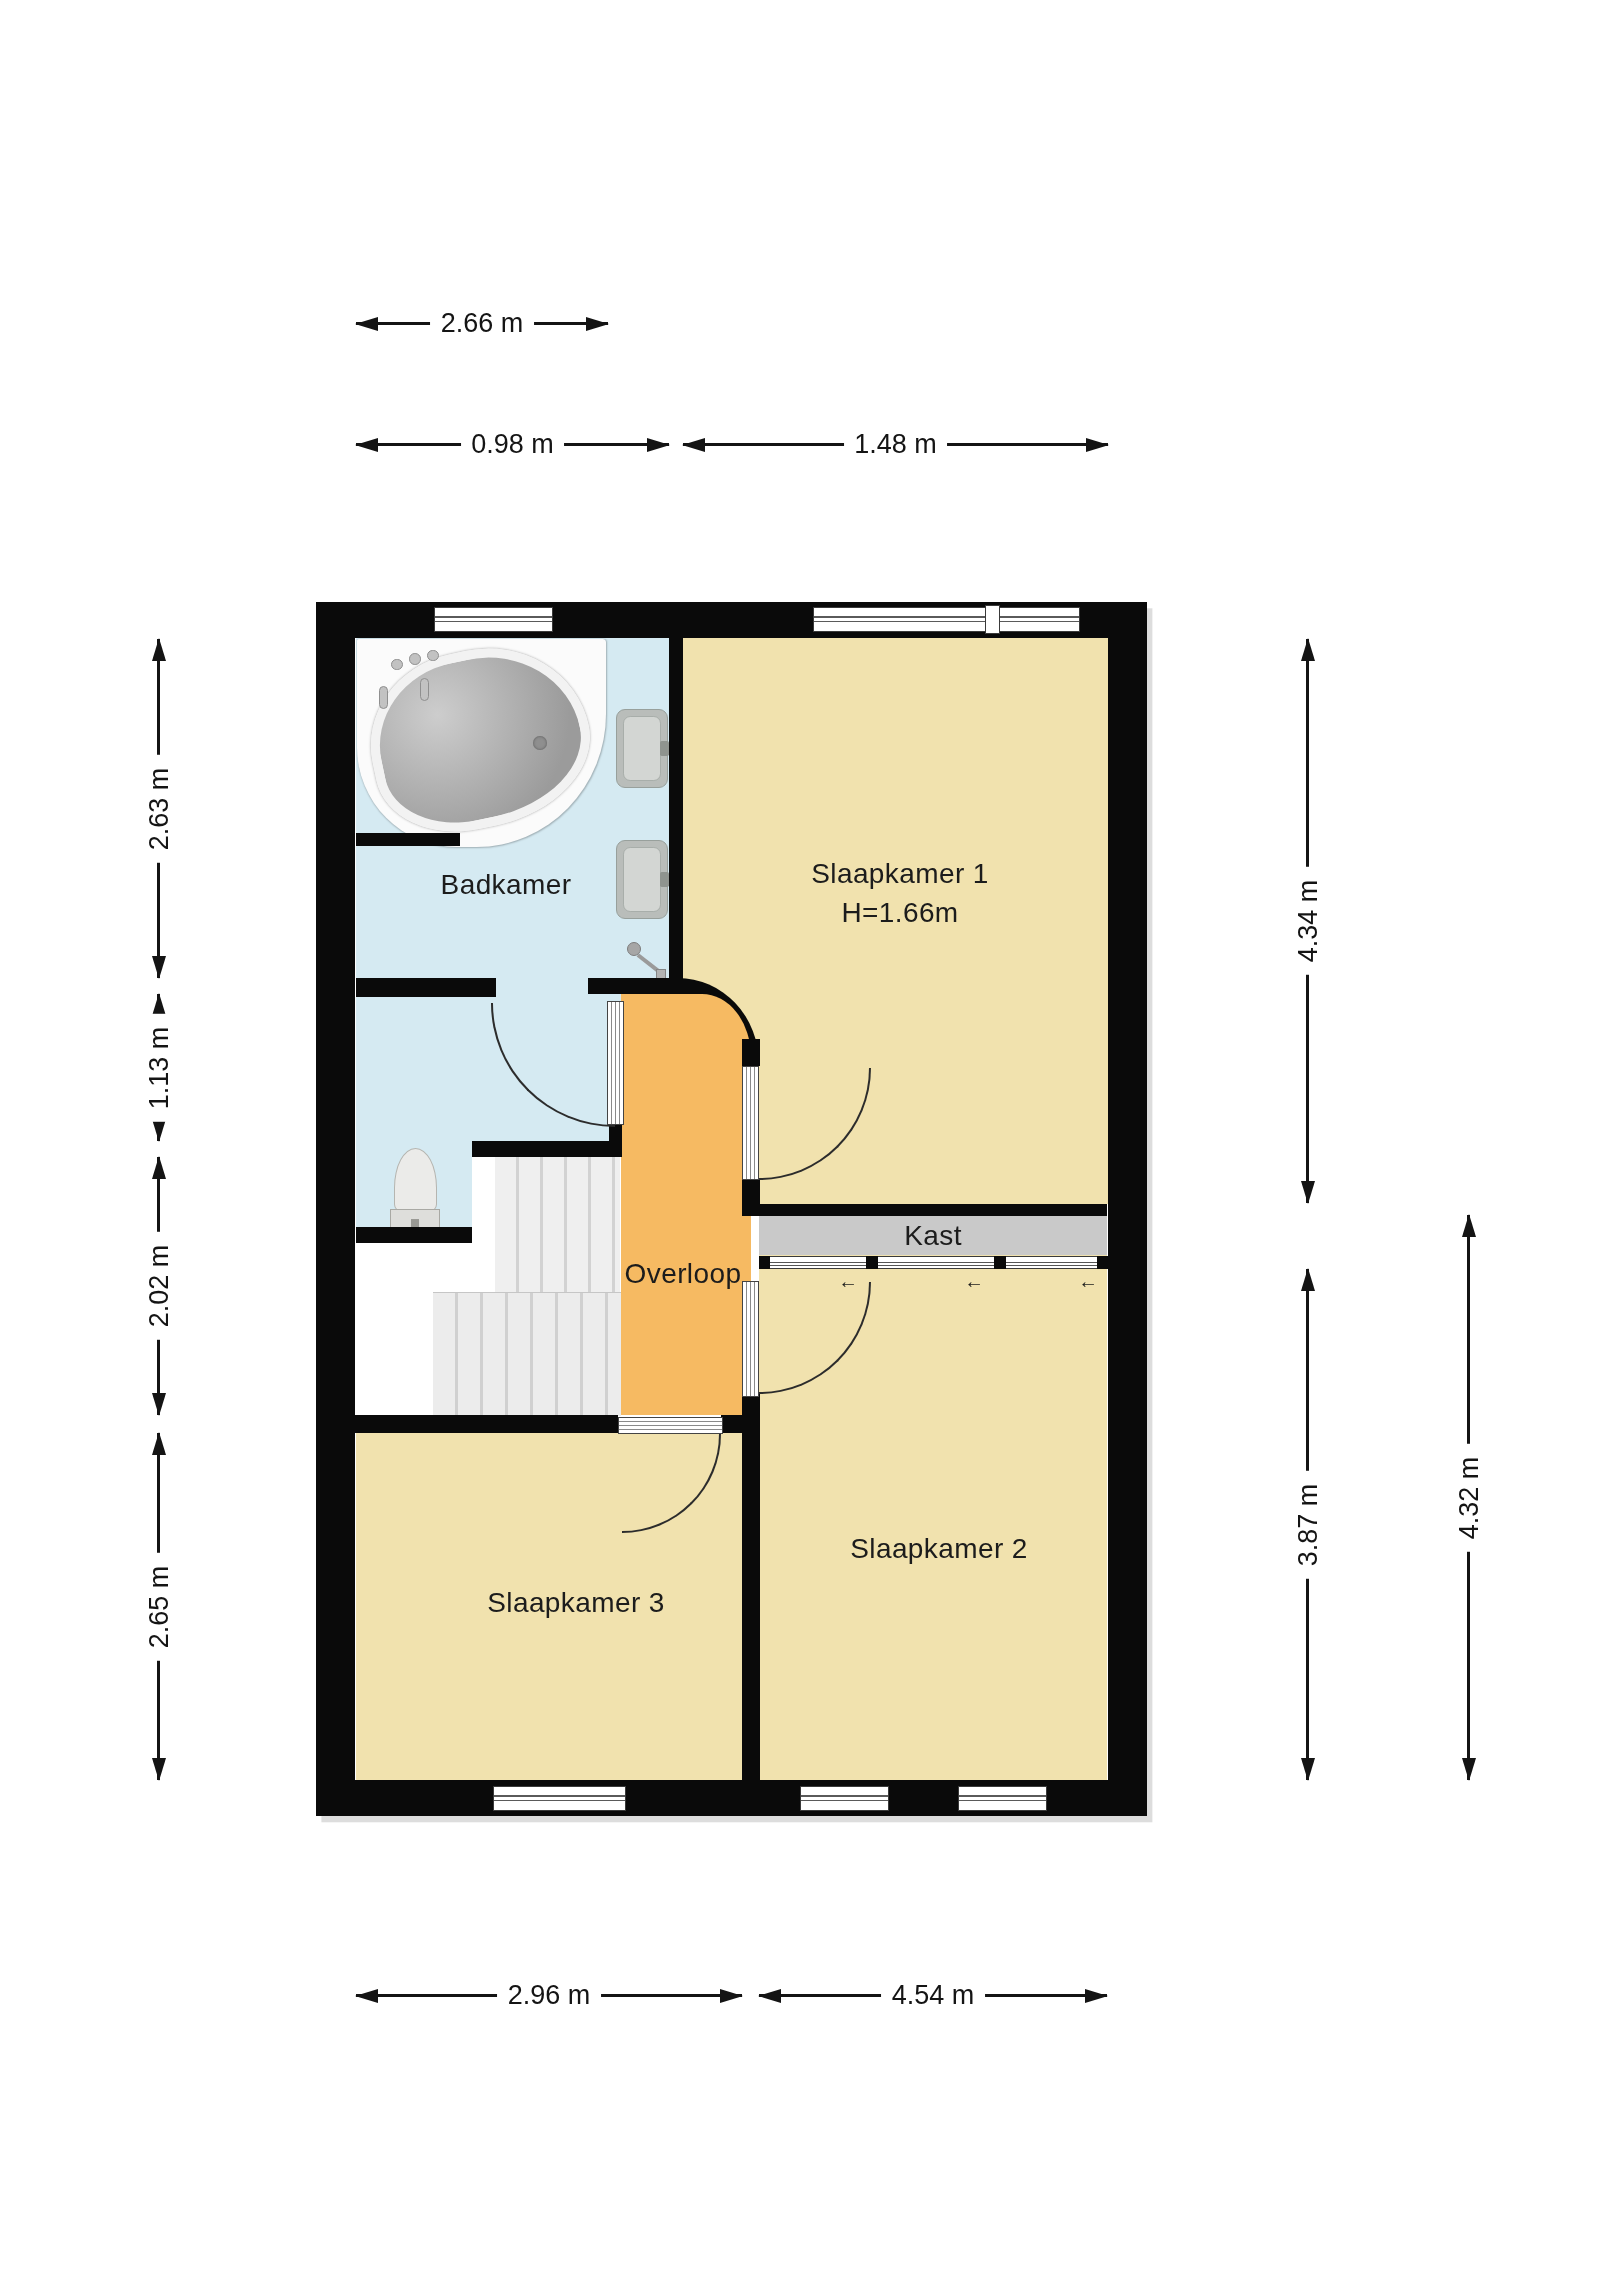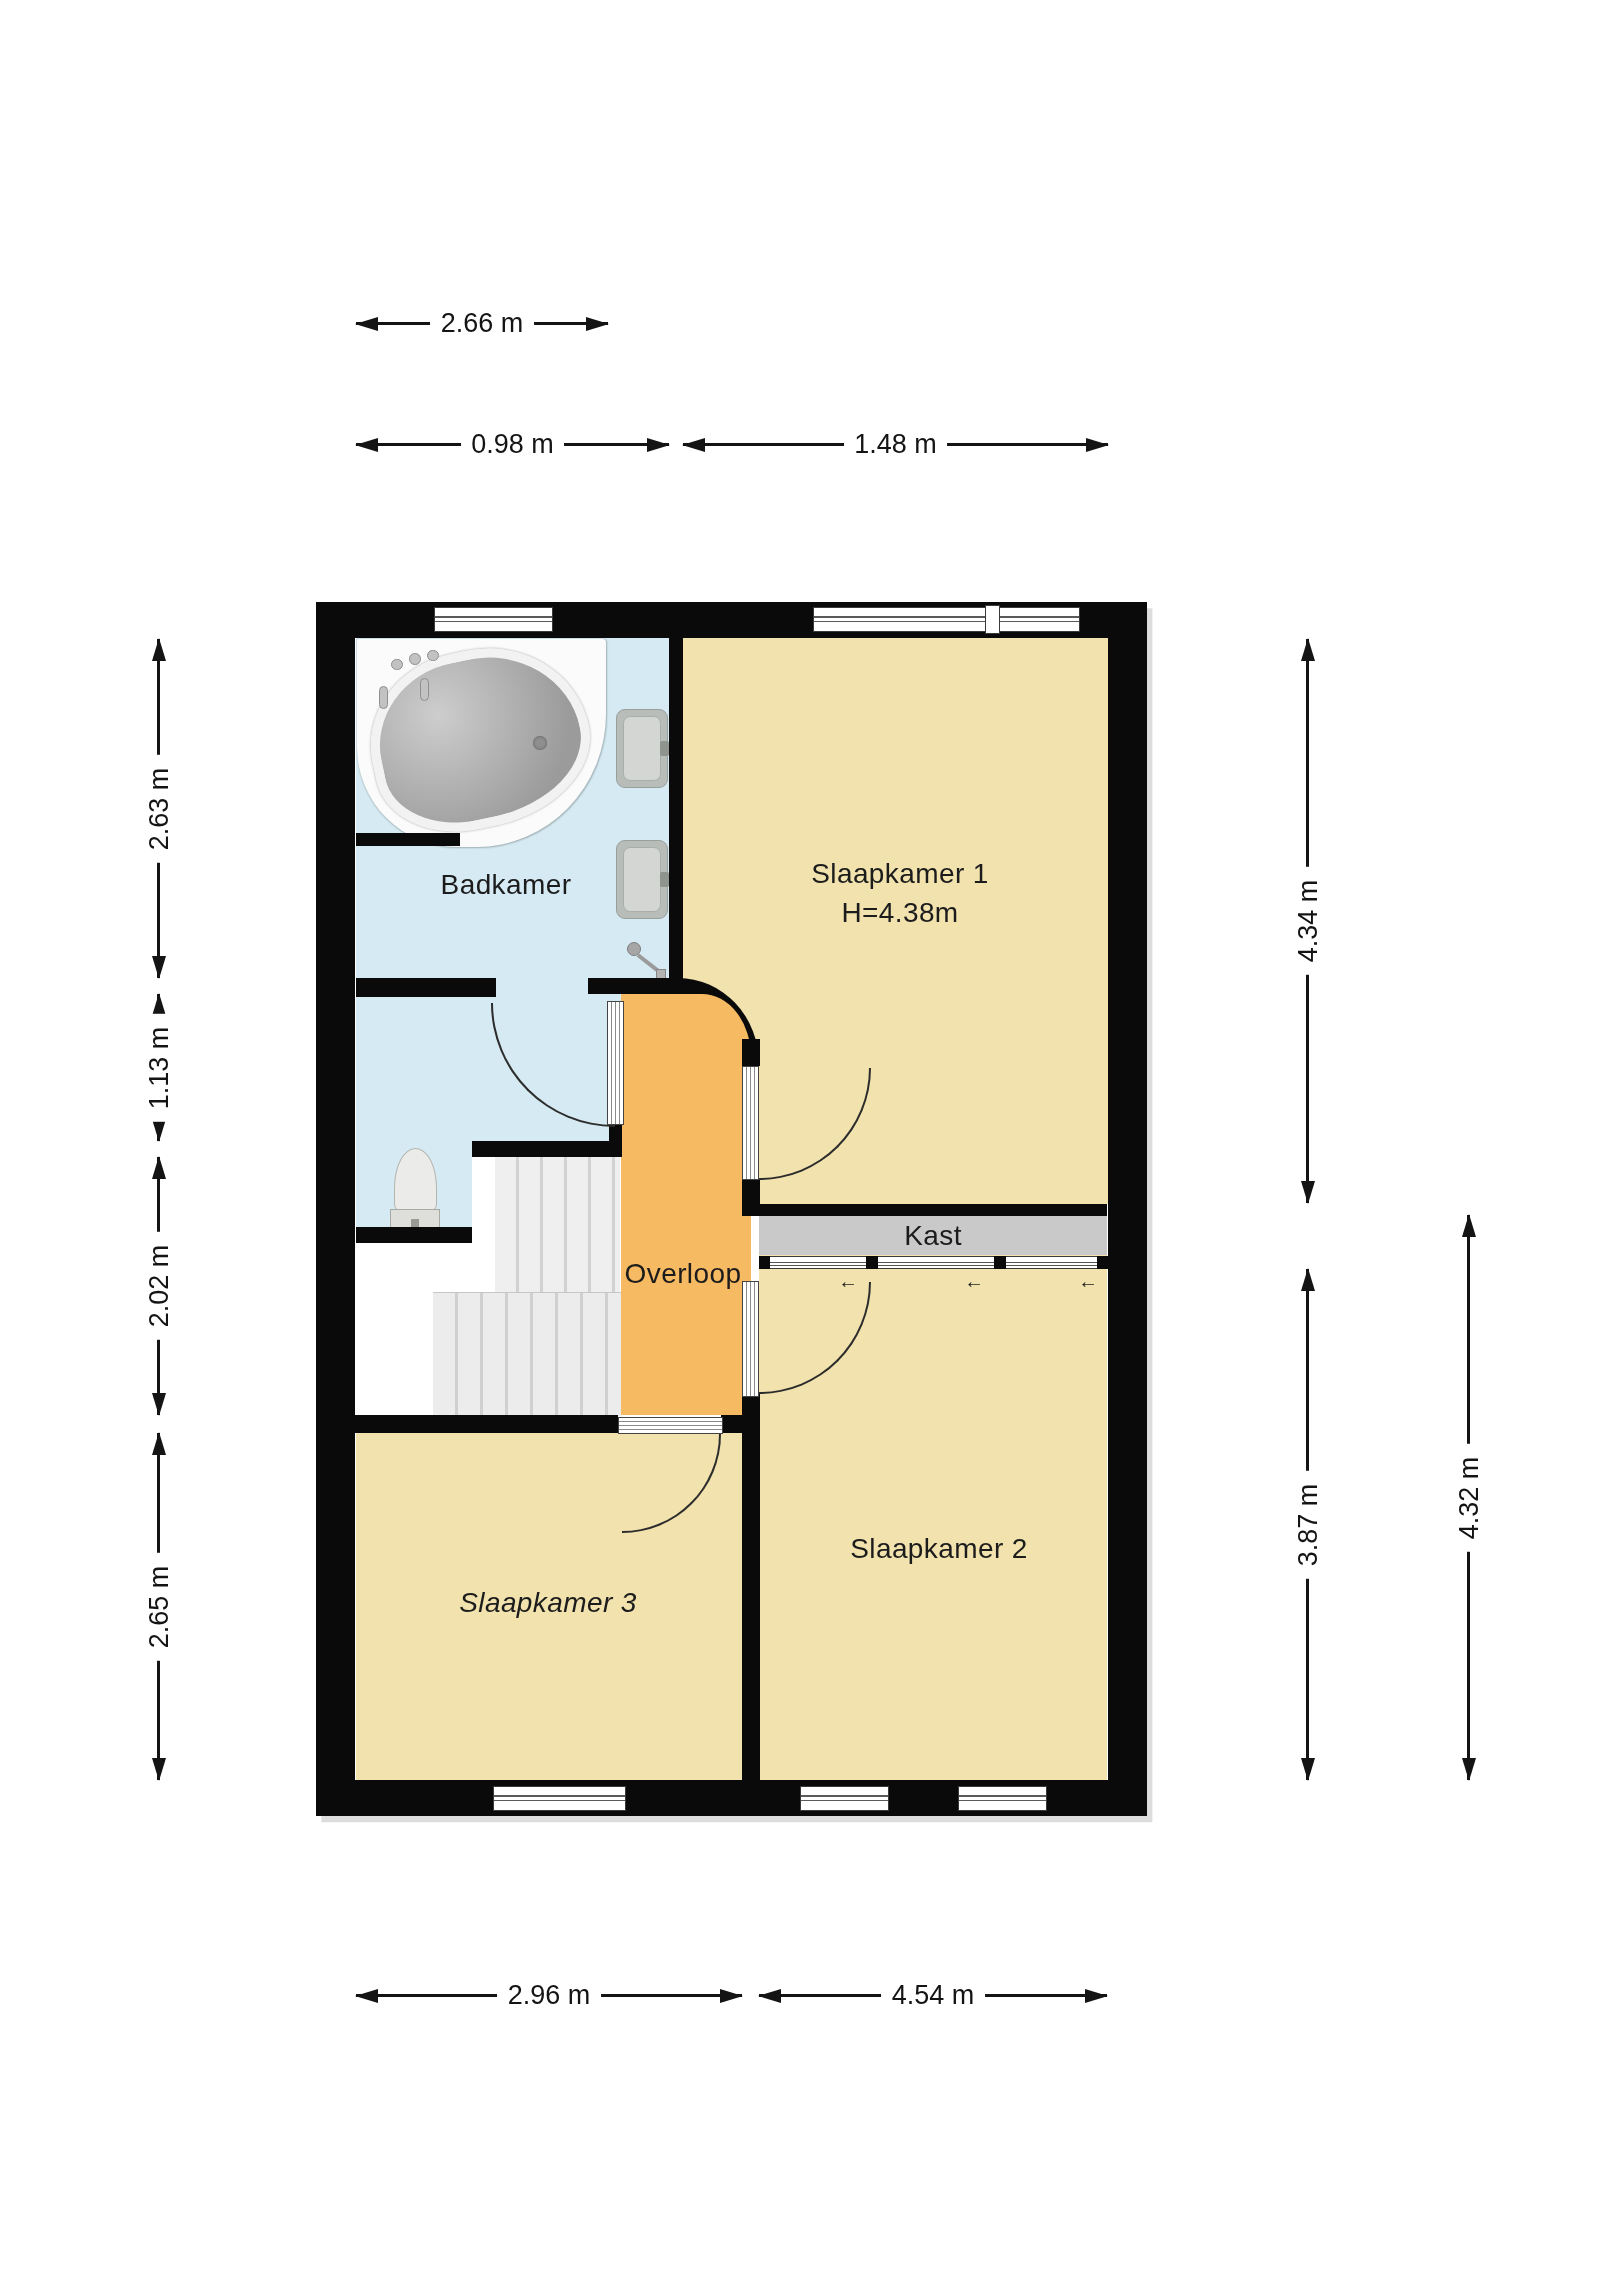--- a/index.html
+++ b/index.html
@@ -251,20 +251,20 @@
   <div class="door-v" style="left:742px;top:1066px;width:17px;height:114px;"></div>
 
   <div class="arc arc-br" style="left:759px;top:1282px;width:112px;height:112px;"></div>
   <div class="door-v" style="left:742px;top:1281px;width:17px;height:116px;"></div>
 
   <div class="arc arc-br" style="left:622px;top:1434px;width:99px;height:99px;"></div>
   <div class="door-h" style="left:618px;top:1417px;width:105px;height:17px;"></div>
 
   <span class="room-label" style="left:506px;top:885px;">Badkamer</span>
   <span class="room-label" style="left:900px;top:874px;">Slaapkamer 1</span>
-  <span class="room-label" style="left:900px;top:913px;">H=4.38m</span>
+  <span class="room-label" style="left:900px;top:913px;">H=1.66m</span>
   <span class="room-label" style="left:933px;top:1236px;">Kast</span>
   <span class="room-label" style="left:683px;top:1274px;">Overloop</span>
   <span class="room-label" style="left:939px;top:1549px;">Slaapkamer 2</span>
-  <span class="room-label" style="left:548px;top:1603px;font-style:italic;">Slaapkamer 3</span>
+  <span class="room-label" style="left:576px;top:1603px;">Slaapkamer 3</span>
 
 </div>
 
 
 </body></html>

